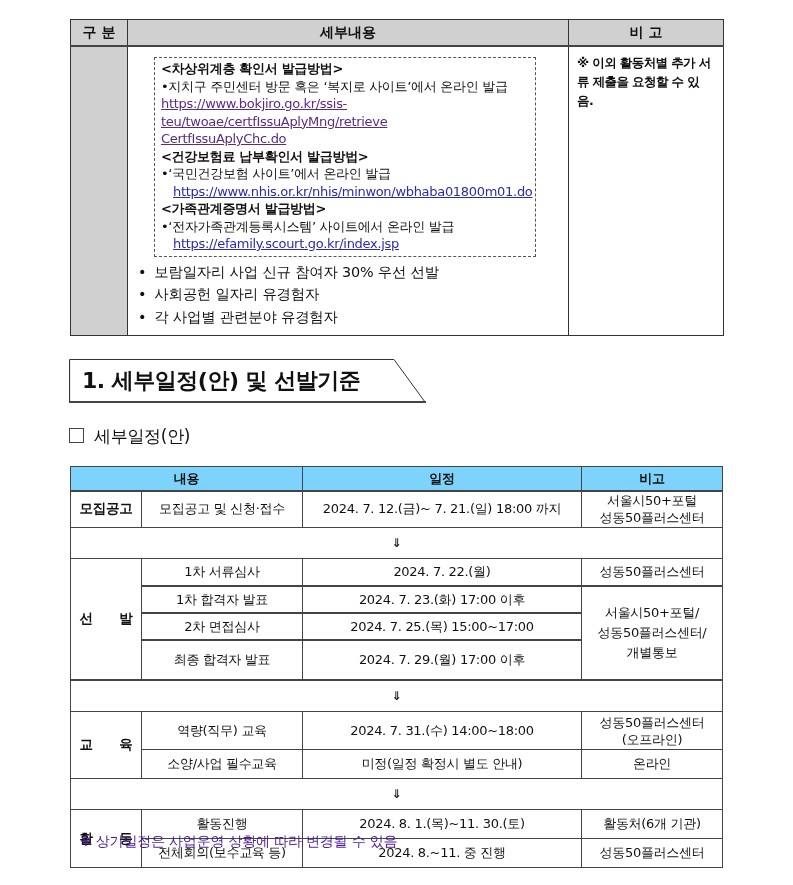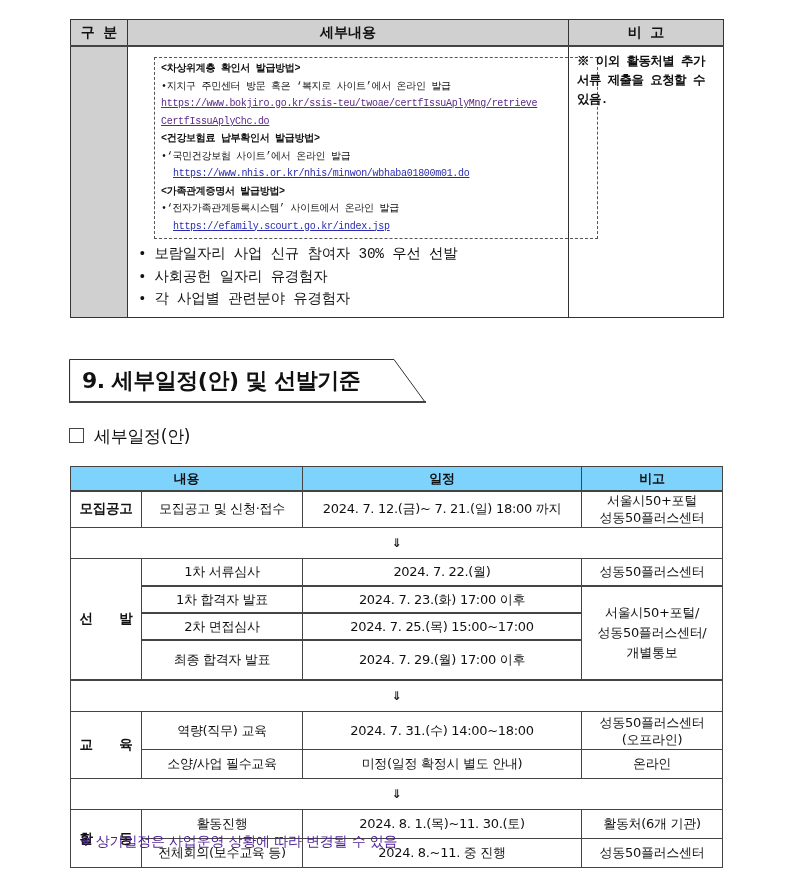--- a/index.html
+++ b/index.html
@@ -3,25 +3,25 @@
 <meta charset="utf-8">
 <style>
   html, body { margin: 0; padding: 0; background: #ffffff; }
   body { width: 793px; height: 885px; position: relative; overflow: hidden;
          font-family: "DejaVu Sans", "Liberation Sans", sans-serif; color: #111; }
   .abs { position: absolute; }
 
   
   table { border-collapse: collapse; table-layout: fixed; }
   #top-table { left: 70px; top: 19px; width: 653px; }
-  #top-table td, #top-table th { border: 1px solid #333; padding: 0; font-family: Liberation Mono, monospace; }
+  #top-table td, #top-table th { border: 1px solid #333; padding: 0; }
   #top-table th { background: #d0d0d0; height: 25px; font-size: 14px; font-weight: bold; text-align: center; border-bottom: 2px solid #444; }
   #top-table .gray-col { background: #d0d0d0; }
   #top-table .note-cell { vertical-align: top; padding: 6px 8px 0 8px; font-size: 12.5px; font-weight: bold; line-height: 19px; letter-spacing: -0.6px; }
-  .dotted-box { margin: 10px 0 0 26px; width: 444px; border: 1px dashed #555; padding: 2px 4px 3px 6px; box-sizing: border-box; font-size: 10px; line-height: 17.5px; letter-spacing: -0.3px; }
+  .dotted-box { margin: 10px 0 0 26px; width: 382px; border: 1px dashed #555; padding: 2px 4px 3px 6px; box-sizing: border-box; font-size: 13px; line-height: 17.5px; letter-spacing: -0.3px; }
   .dotted-box .hd { font-weight: bold; }
   .dotted-box .link { text-decoration: underline; display: block; }
   .dotted-box .link.indent { padding-left: 12px; }
   .bullets { margin: 4px 0 6px 10px; font-size: 14.4px; line-height: 22.7px; letter-spacing: -0.2px; }
   .bullets div::before { content: "•"; margin-right: 8px; }
 
   
   #section-heading { left: 69px; top: 359px; width: 357px; height: 44px; }
   #section-heading svg { position: absolute; left: 0; top: 0; }
   #section-heading .title { position: absolute; left: 13px; top: 7px; font-size: 22px; font-weight: bold; letter-spacing: -0.5px; }
@@ -80,21 +80,21 @@
   </tr>
 </tbody>
   </table>
 
 <div id="section-heading" class="abs">
   <svg width="360" height="46">
     <polyline points="0.5,0.5 325,0.5 356,43" fill="none" stroke="#333" stroke-width="1"></polyline>
     <line x1="0.5" y1="0.5" x2="0.5" y2="43" stroke="#333" stroke-width="1.2"></line>
     <line x1="0" y1="43" x2="357" y2="43" stroke="#444" stroke-width="2"></line>
   </svg>
-  <div class="title">9. 세부일정(안) 및 선발기준</div>
+  <div class="title">1. 세부일정(안) 및 선발기준</div>
 </div>
 
 <div id="subheading" class="abs">
   <span class="box"></span><span>세부일정(안)</span>
 </div>
 
 <table id="sched-table" class="abs">
   <colgroup>
       <col style="width:71px">
       <col style="width:161px">

